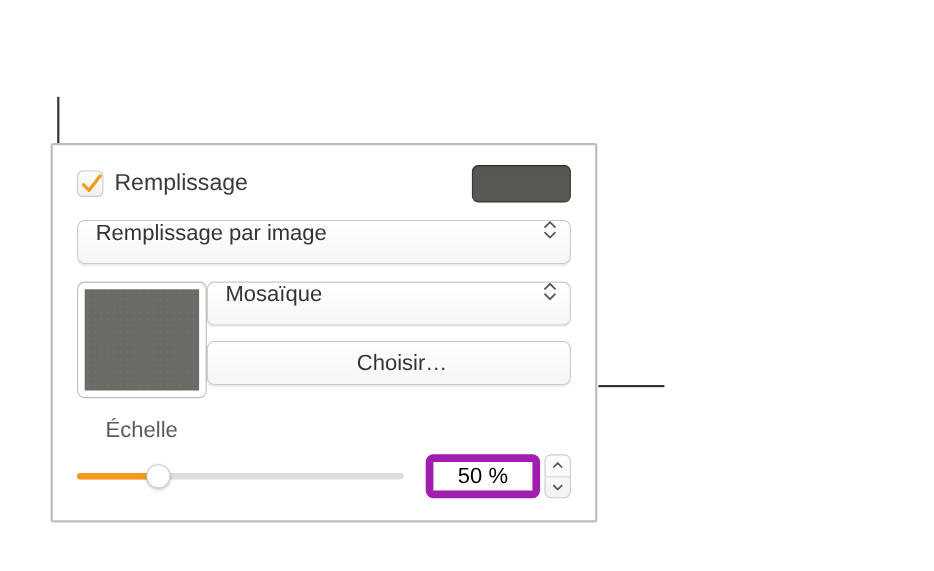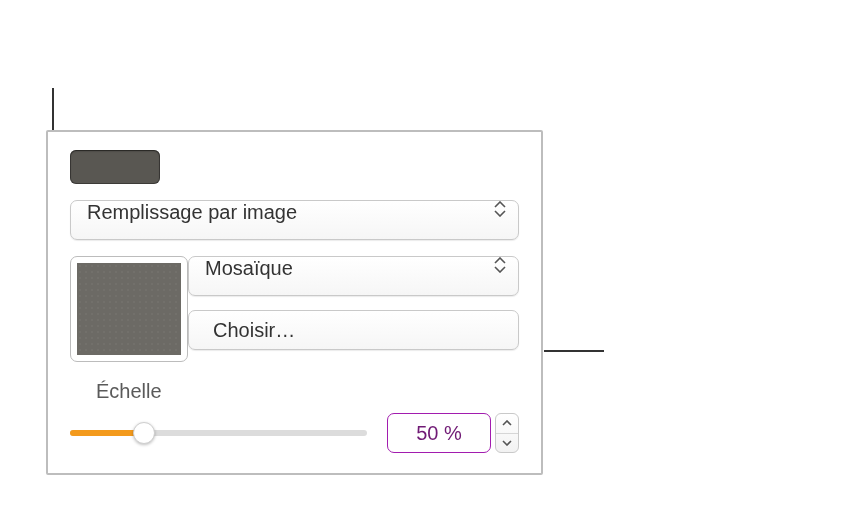--- a/index.html
+++ b/index.html
@@ -112,21 +112,21 @@
     }
     .btn {
       height: 40px;
       border: 1px solid #c9c9c9;
       border-radius: 7px;
       background: linear-gradient(#ffffff, #f6f6f6);
       font-size: 20px;
       color: #333;
       display: flex;
       align-items: center;
-      justify-content: flex-start;
+      justify-content: center;
       box-shadow: 0 1px 1px rgba(0,0,0,0.08);
       cursor: default;
       padding-left: 24px;
     }
     .scale-label {
       font-size: 20px;
       color: #5a5a5a;
       margin-bottom: 10px;
       margin-left: 26px;
     }
@@ -167,28 +167,28 @@
       border: 1px solid #cfcfcf;
       box-shadow: 0 1px 3px rgba(0,0,0,0.25);
     }
     .spin-wrap {
       display: flex;
       align-items: stretch;
     }
     .spin-field {
       width: 104px;
       height: 40px;
-      border: 1px solid #a21caf;
+      border: 7px solid #a21caf;
       border-radius: 7px;
       background: #fff;
       display: flex;
       align-items: center;
       justify-content: center;
       font-size: 20px;
-      color: #701a75;
+      color: #000000;
       margin-right: 4px;
     }
     .spin-btns {
       width: 24px;
       height: 40px;
       display: flex;
       flex-direction: column;
       border: 1px solid #c9c9c9;
       border-radius: 6px;
       overflow: hidden;
@@ -223,20 +223,28 @@
     }
   </style>
 </head>
 <body>
 
 <div class="callout-v"></div>
 
 <div class="panel">
 
   <div class="row1">
+    <div class="check-wrap">
+      <div class="checkbox">
+        <svg viewBox="0 0 20 20">
+          <path d="M3 11 L8 16 L18 3" stroke="#f39a1d" stroke-width="3" fill="none" stroke-linecap="round" stroke-linejoin="round"></path>
+        </svg>
+      </div>
+      <span class="check-label">Remplissage</span>
+    </div>
     <div class="swatch-large"></div>
   </div>
 
   <div class="dropdown dd-full">
     <span>Remplissage par image</span>
     <span class="chev">
       <svg width="12" height="7" viewBox="0 0 12 7">
           <path d="M1 6 L6 1 L11 6" stroke="#555" stroke-width="1.6" fill="none"></path>
         </svg>
       <svg width="12" height="7" viewBox="0 0 12 7">

